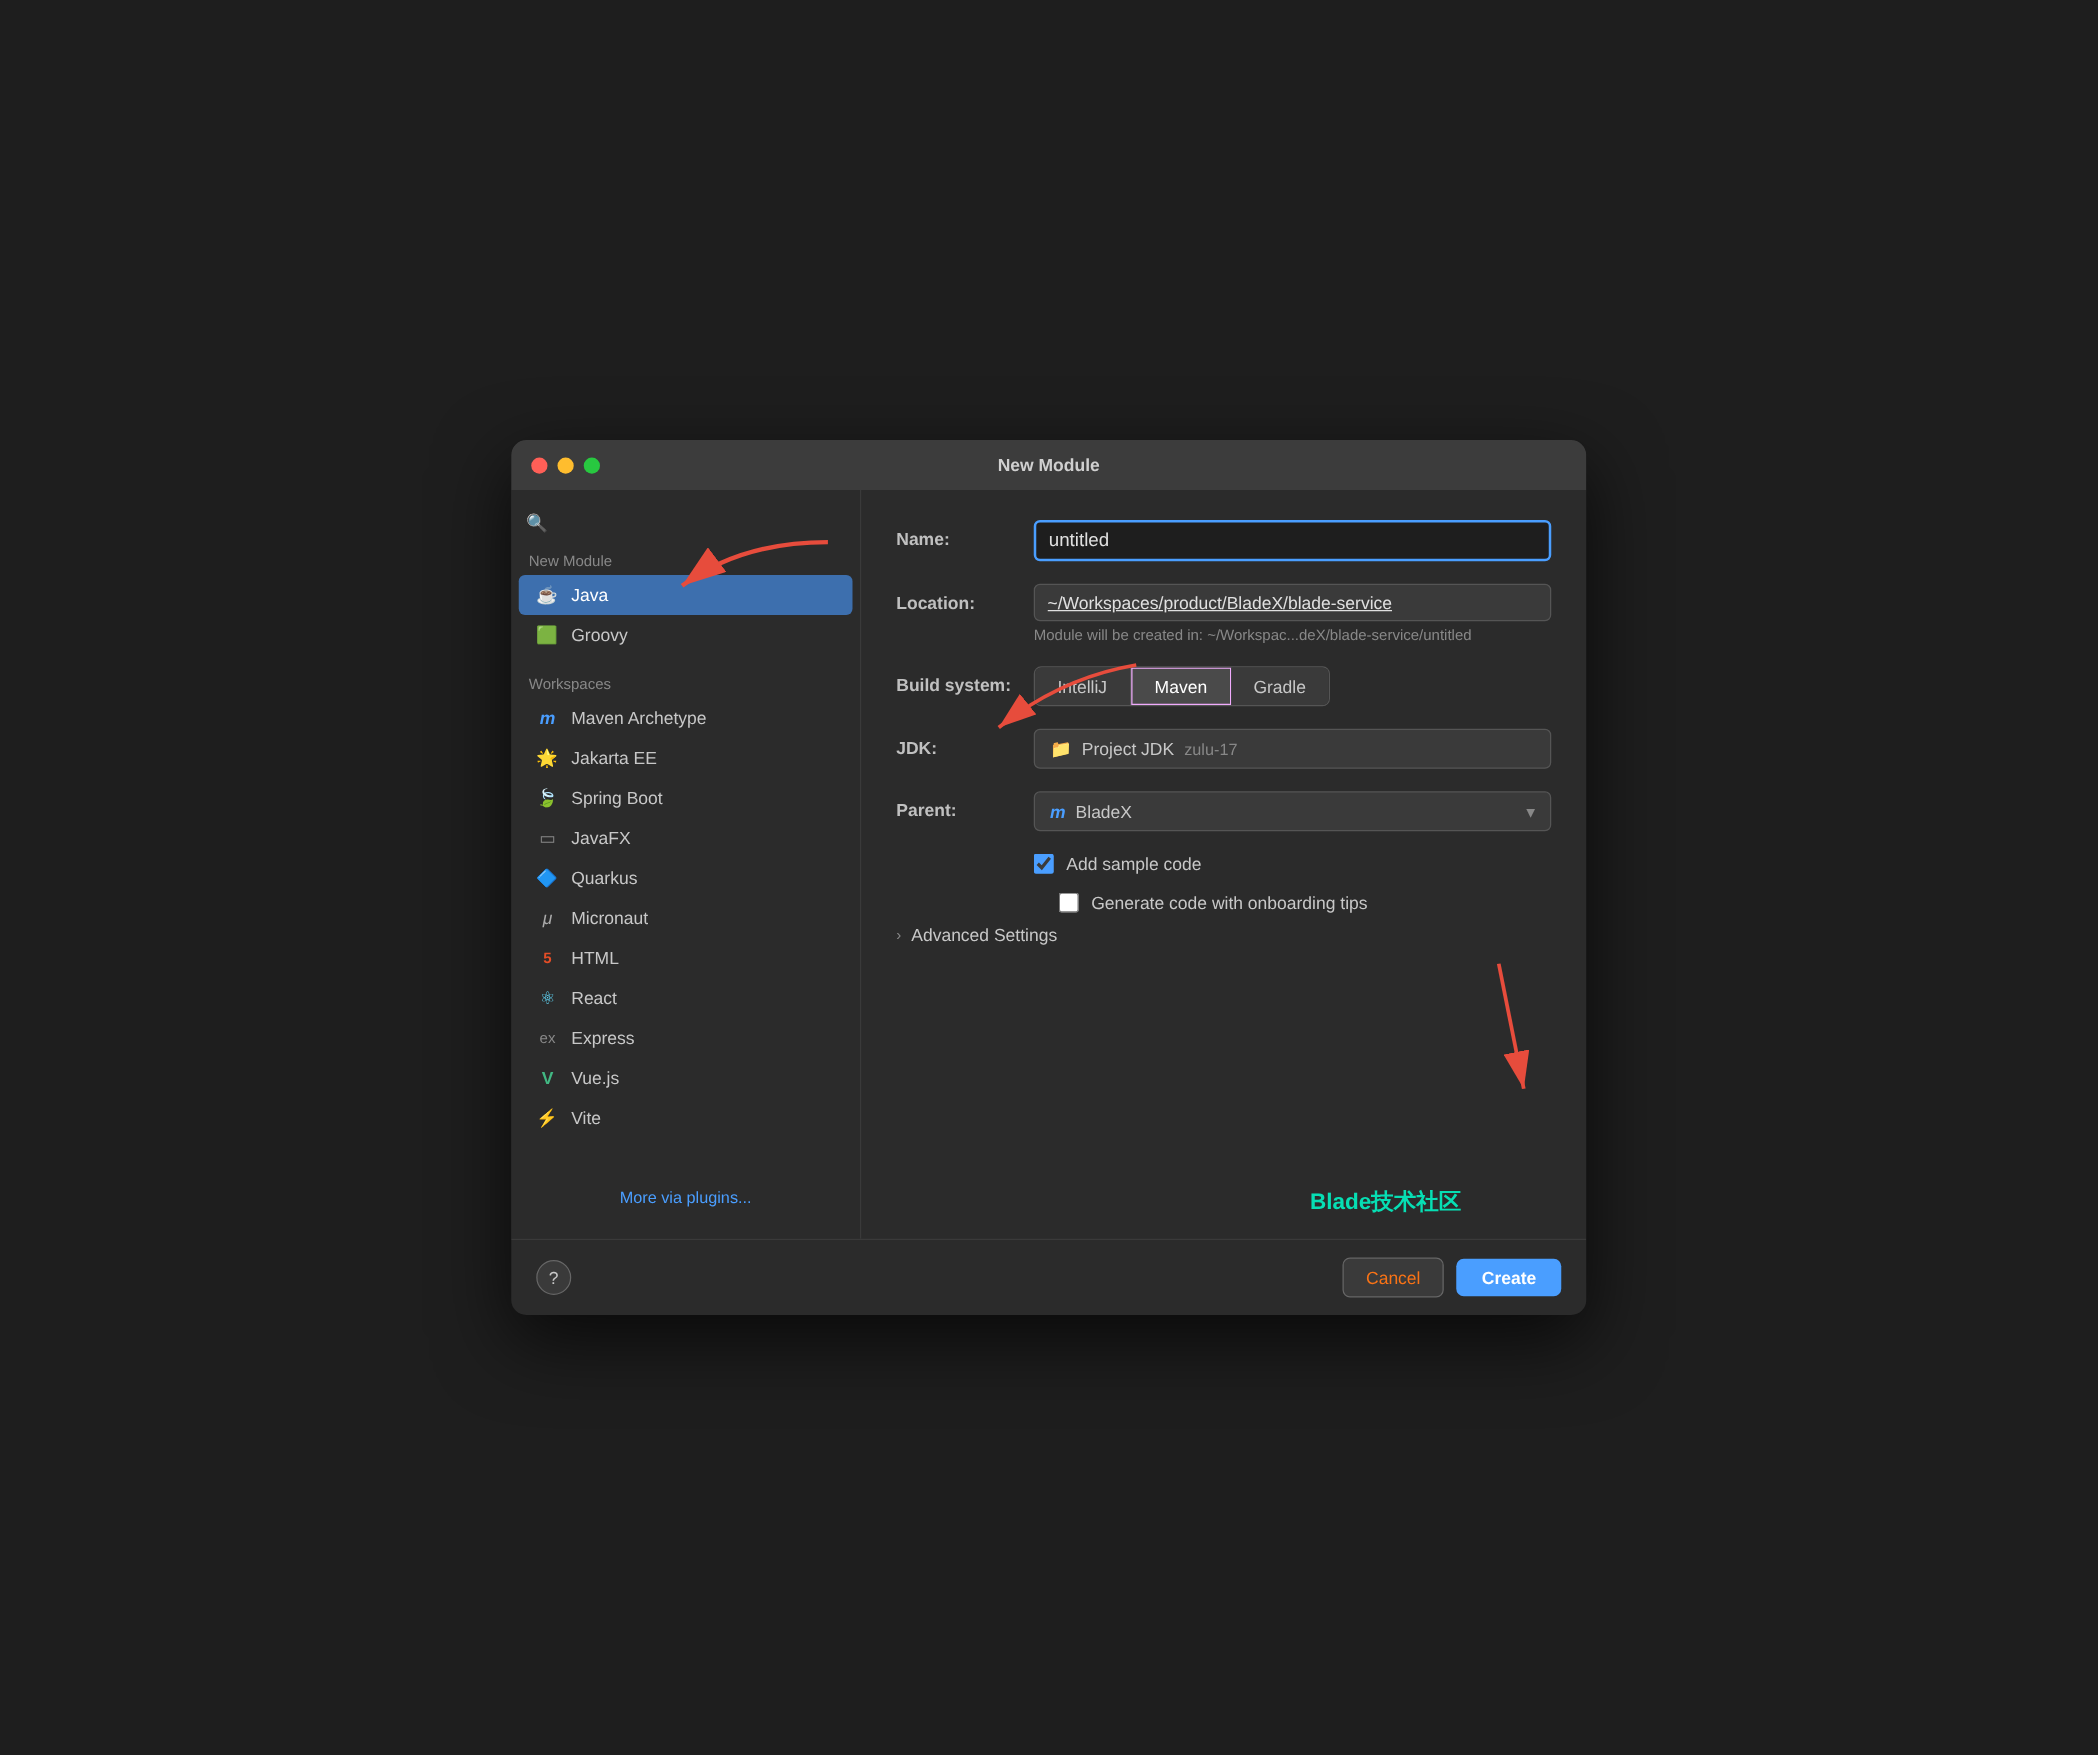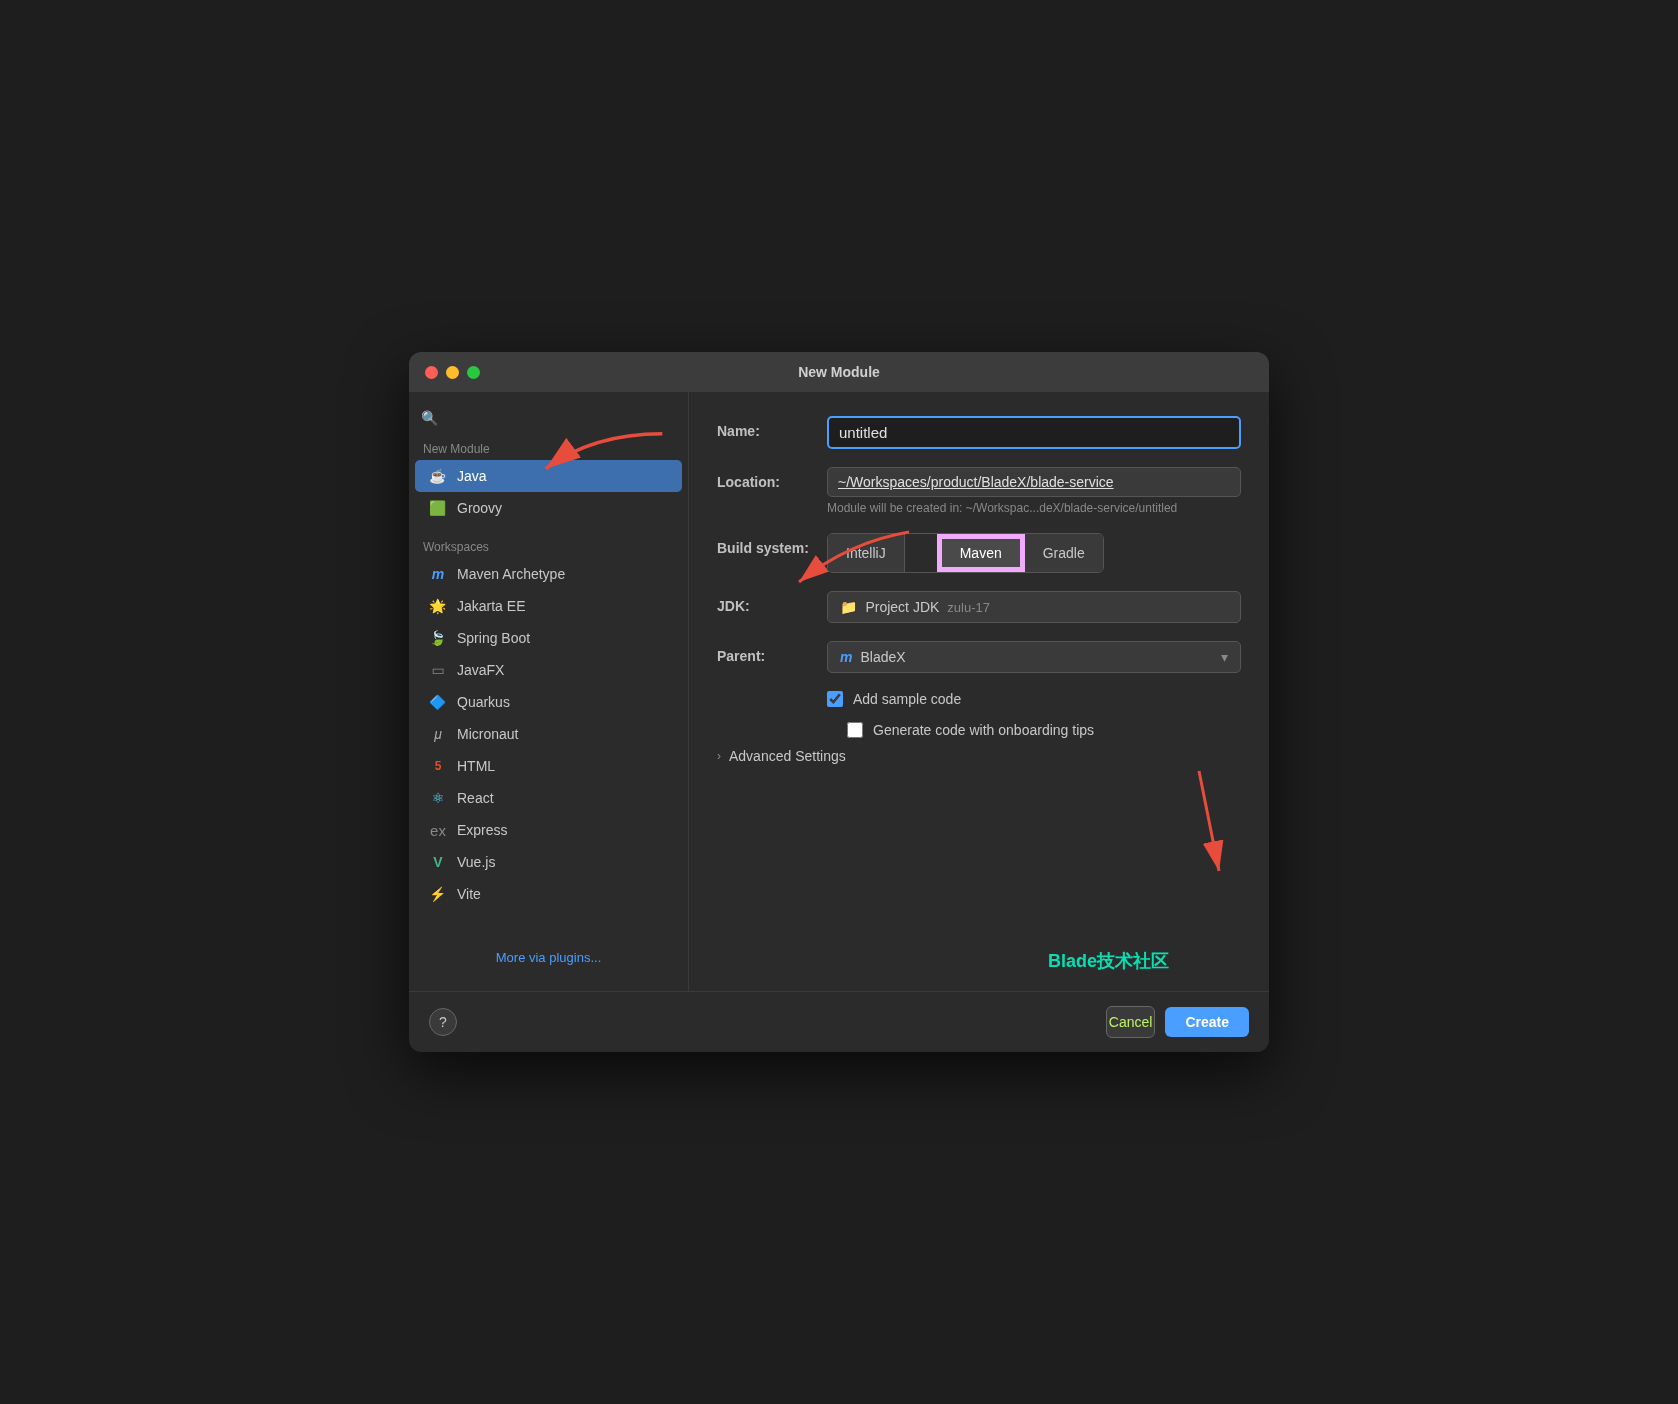--- a/index.html
+++ b/index.html
@@ -175,22 +175,21 @@
       color: #c8c8c8;
       background: #3a3a3a;
       border: none;
       cursor: pointer;
       border-right: 1px solid #555;
     }
     .build-btn:last-child { border-right: none; }
     .build-btn.active {
       background: #4a4a4a;
       color: #fff;
-      border: 5px solid #f0abfc;
-      margin-left: 32px;
+      border: 1px solid #f0abfc;
     }
     .jdk-row {
       background: #3a3a3a;
       border: 1px solid #555;
       border-radius: 5px;
       padding: 7px 12px;
       font-size: 14px;
       color: #c8c8c8;
       display: flex;
       align-items: center;
@@ -272,25 +271,25 @@
       display: flex;
       align-items: center;
       justify-content: center;
     }
     .footer-right {
       display: flex;
       gap: 10px;
       align-items: center;
     }
     .cancel-btn {
-      padding: 7px 2px;
+      padding: 7px 18px;
       background: #3a3a3a;
       border: 1px solid #666;
       border-radius: 6px;
-      color: #bef264;
+      color: #f97316;
       font-size: 14px;
       cursor: pointer;
     }
     .create-btn {
       padding: 7px 20px;
       background: #4a9eff;
       border: none;
       border-radius: 6px;
       color: #fff;
       font-size: 14px;
@@ -389,21 +388,21 @@
         </div>
         <div class="sidebar-item">
           <span class="sidebar-icon" style="color:#e44d26;font-weight:bold;font-size:12px">5</span>
           <span>HTML</span>
         </div>
         <div class="sidebar-item">
           <span class="sidebar-icon" style="color:#61dafb">⚛</span>
           <span>React</span>
         </div>
         <div class="sidebar-item">
-          <span class="sidebar-icon" style="color:#888;font-size:15px">ex</span>
+          <span class="sidebar-icon" style="color:#888;font-size:12px">ex</span>
           <span>Express</span>
         </div>
         <div class="sidebar-item">
           <span class="sidebar-icon" style="color:#42b883;font-weight:bold">V</span>
           <span>Vue.js</span>
         </div>
         <div class="sidebar-item">
           <span class="sidebar-icon" style="color:#bd34fe">⚡</span>
           <span>Vite</span>
         </div>

